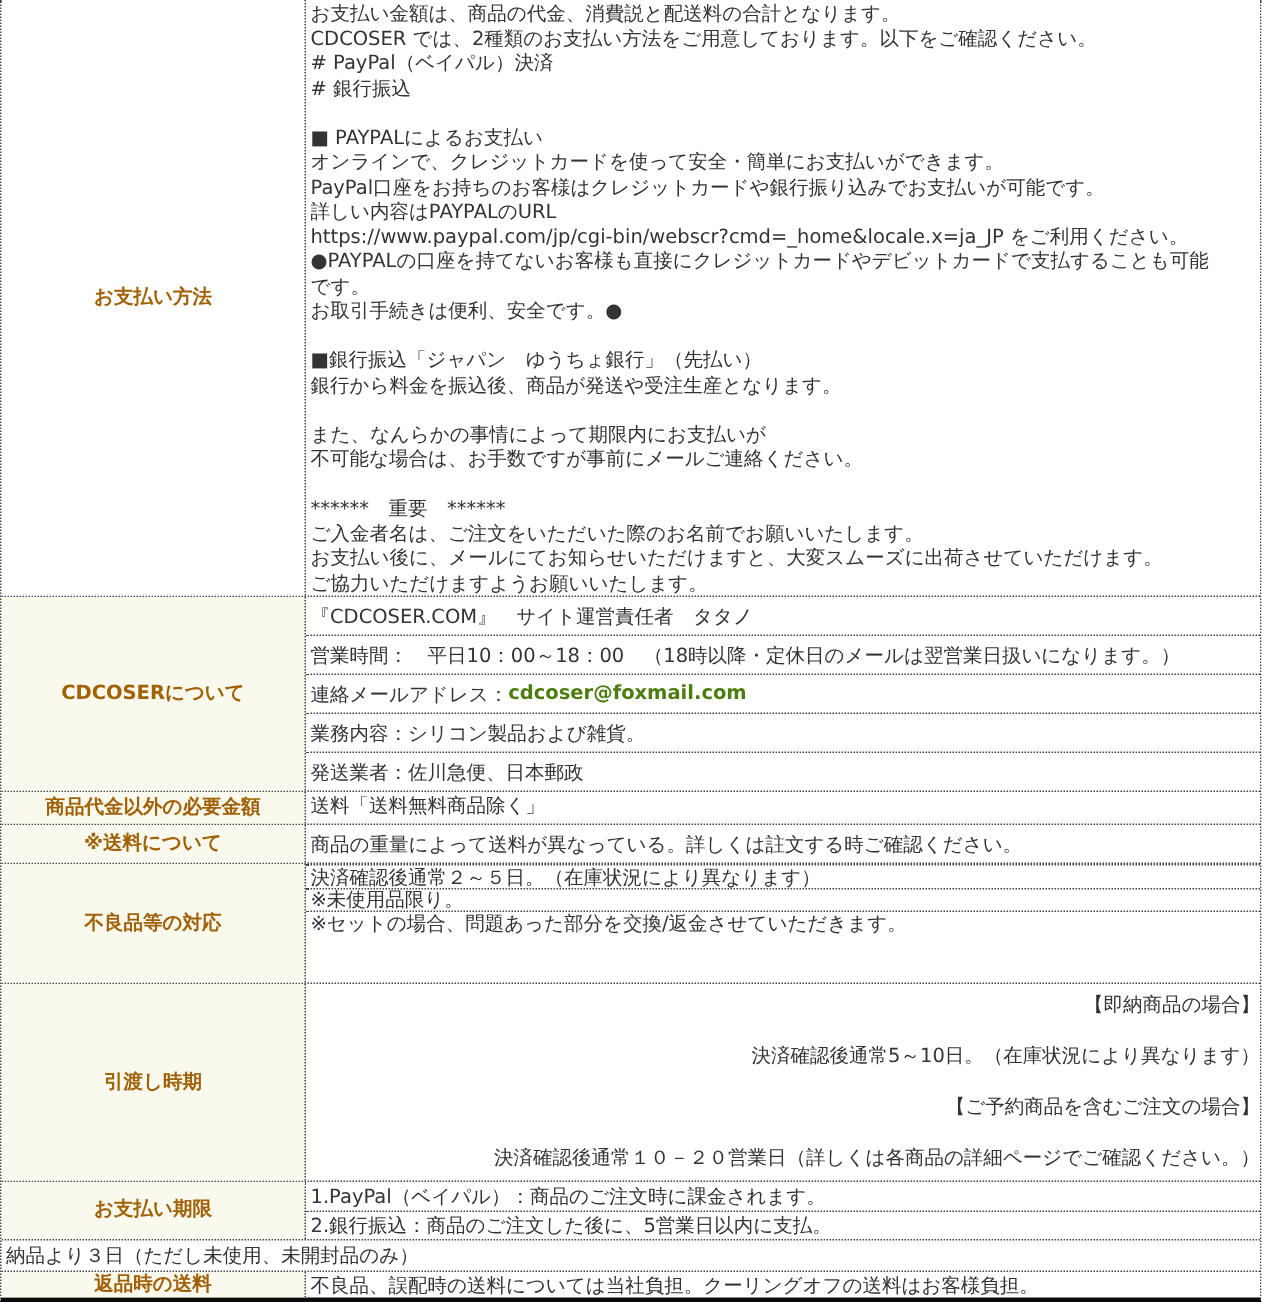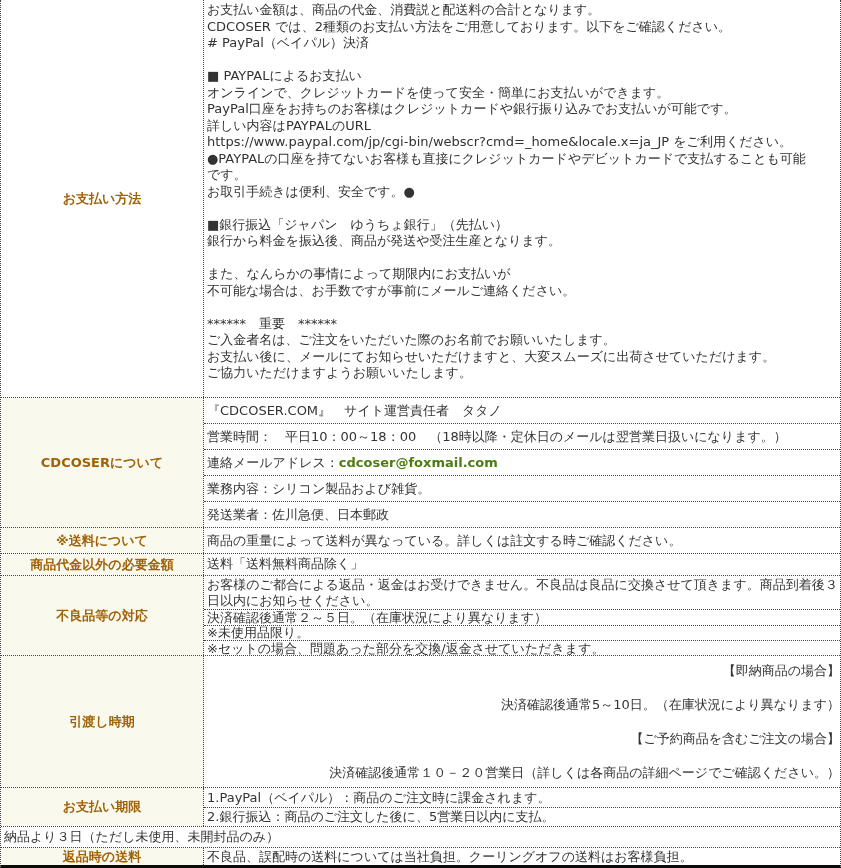--- a/index.html
+++ b/index.html
@@ -54,20 +54,21 @@
 <body>
 
 <div class="sheet">
 
   <div class="row first r-payment">
     <div class="hcell white">お支払い方法</div>
     <div class="ccell">
         <div class="tline">お支払い金額は、商品の代金、消費説と配送料の合計となります。</div>
         <div class="tline">CDCOSER では、2種類のお支払い方法をご用意しております。以下をご確認ください。</div>
         <div class="tline"># PayPal（ベイパル）決済</div>
+        <div class="tline"># 銀行振込</div>
         <div class="tline">&nbsp;</div>
         <div class="tline">■ PAYPALによるお支払い</div>
         <div class="tline">オンラインで、クレジットカードを使って安全・簡単にお支払いができます。</div>
         <div class="tline">PayPal口座をお持ちのお客様はクレジットカードや銀行振り込みでお支払いが可能です。</div>
         <div class="tline">詳しい内容はPAYPALのURL</div>
         <div class="tline">https://www.paypal.com/jp/cgi-bin/webscr?cmd=_home&amp;locale.x=ja_JP をご利用ください。</div>
         <div class="tline">●PAYPALの口座を持てないお客様も直接にクレジットカードやデビットカードで支払することも可能</div>
         <div class="tline">です。</div>
         <div class="tline">お取引手続きは便利、安全です。●</div>
         <div class="tline">&nbsp;</div>
@@ -91,34 +92,33 @@
       <div class="sub">営業時間：　平日10：00～18：00　（18時以降・定休日のメールは翌営業日扱いになります。）</div>
       <div class="sub">
           <span>連絡メールアドレス：</span>
           <span class="email">cdcoser@foxmail.com</span>
         </div>
       <div class="sub">業務内容：シリコン製品および雑貨。</div>
       <div class="sub">発送業者：佐川急便、日本郵政</div>
     </div>
   </div>
 
+  <div class="row r-extra">
+    <div class="hcell">商品代金以外の必要金額</div>
+    <div class="ccell">送料「送料無料商品除く」</div>
+  </div>
+
   <div class="row r-shipnote">
     <div class="hcell">※送料について</div>
     <div class="ccell">商品の重量によって送料が異なっている。詳しくは註文する時ご確認ください。</div>
   </div>
 
-  <div class="row r-extra">
-    <div class="hcell">商品代金以外の必要金額</div>
-    <div class="ccell">送料「送料無料商品除く」</div>
-  </div>
-
   <div class="row r-defect">
     <div class="hcell">不良品等の対応</div>
     <div class="ccell">
-      <div class="subA">お客様のご都合による返品・返金はお受けできません。不良品は良品に交換させて頂きます。商品到着後３日以内にお知らせください。</div>
       <div class="subB">決済確認後通常２～５日。（在庫状況により異なります）</div>
       <div class="subB h15">※未使用品限り。</div>
       <div class="subB">※セットの場合、問題あった部分を交換/返金させていただきます。</div>
     </div>
   </div>
 
   <div class="row r-delivery">
     <div class="hcell">引渡し時期</div>
     <div class="ccell">
         <div class="tline">【即納商品の場合】</div>

